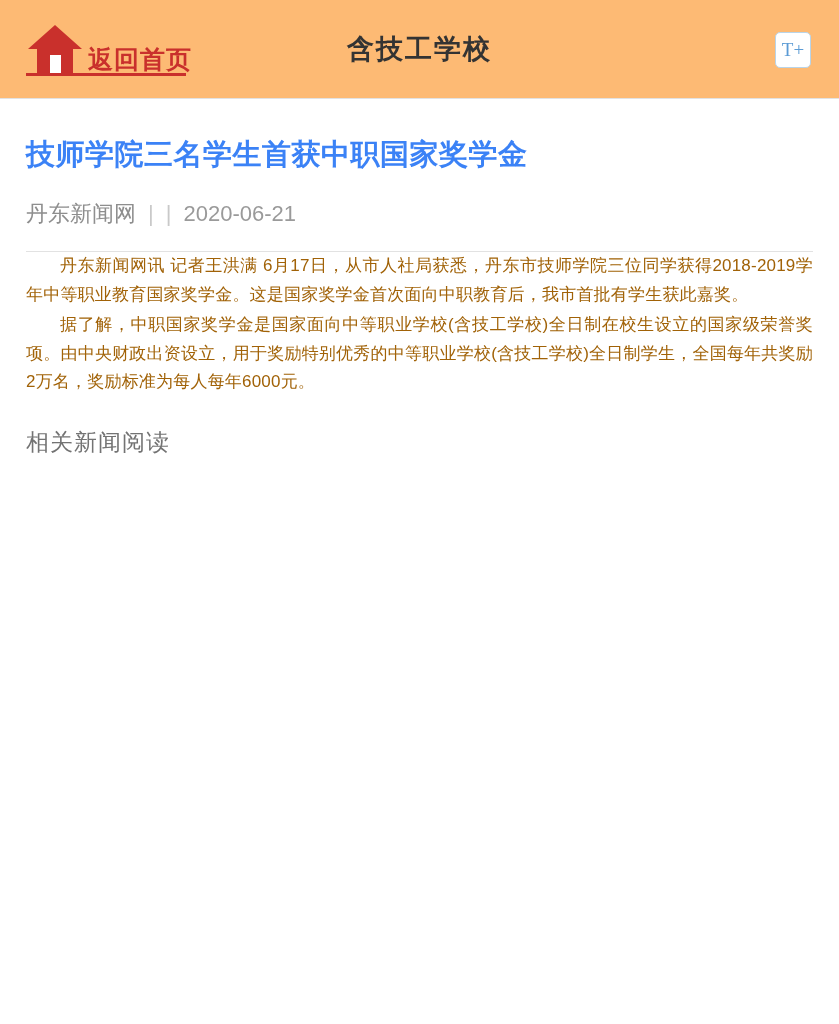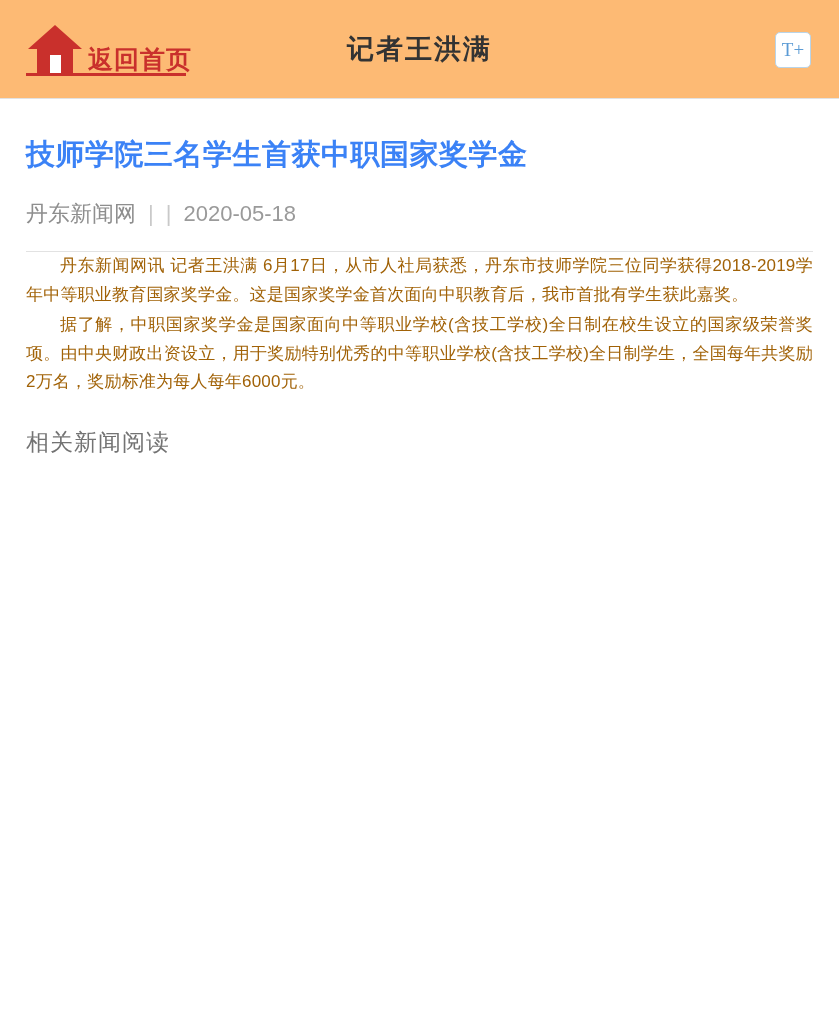--- a/index.html
+++ b/index.html
@@ -153,35 +153,35 @@
     <span class="home-icon">
       <svg width="58" height="52" viewBox="0 0 58 52" xmlns="http://www.w3.org/2000/svg">
         <path d="M29 2 L56 26 L47 26 L47 50 L11 50 L11 26 L2 26 Z" fill="#c9302c"></path>
         <rect x="24" y="32" width="11" height="18" fill="#ffffff"></rect>
       </svg>
     </span>
     <span class="home-label">返回首页</span>
   </a>
   <span class="home-underline"></span>
 
-  <div class="site-title">记者王洪满</div>
+  <div class="site-title">含技工学校</div>
 
   <div class="font-size-btn">T+</div>
 </div>
 <div class="header-rule"></div>
 
 <div class="article">
 
   <h1 class="article-title">技师学院三名学生首获中职国家奖学金</h1>
 
   <div class="meta">
     <span class="source">丹东新闻网</span>
     <span class="sep">|</span>
     <span class="sep">|</span>
-    <span class="date">2020-05-18</span>
+    <span class="date">2020-06-21</span>
   </div>
 
   <div class="meta-rule"></div>
 
   <div class="body-text">
     <p>丹东新闻网讯 记者王洪满 6月17日，从市人社局获悉，丹东市技师学院三位同学获得2018-2019学年中等职业教育国家奖学金。这是国家奖学金首次面向中职教育后，我市首批有学生获此嘉奖。</p>
     <p>据了解，中职国家奖学金是国家面向中等职业学校(含技工学校)全日制在校生设立的国家级荣誉奖项。由中央财政出资设立，用于奖励特别优秀的中等职业学校(含技工学校)全日制学生，全国每年共奖励2万名，奖励标准为每人每年6000元。</p>
   </div>
 
   <div class="related">相关新闻阅读</div>

